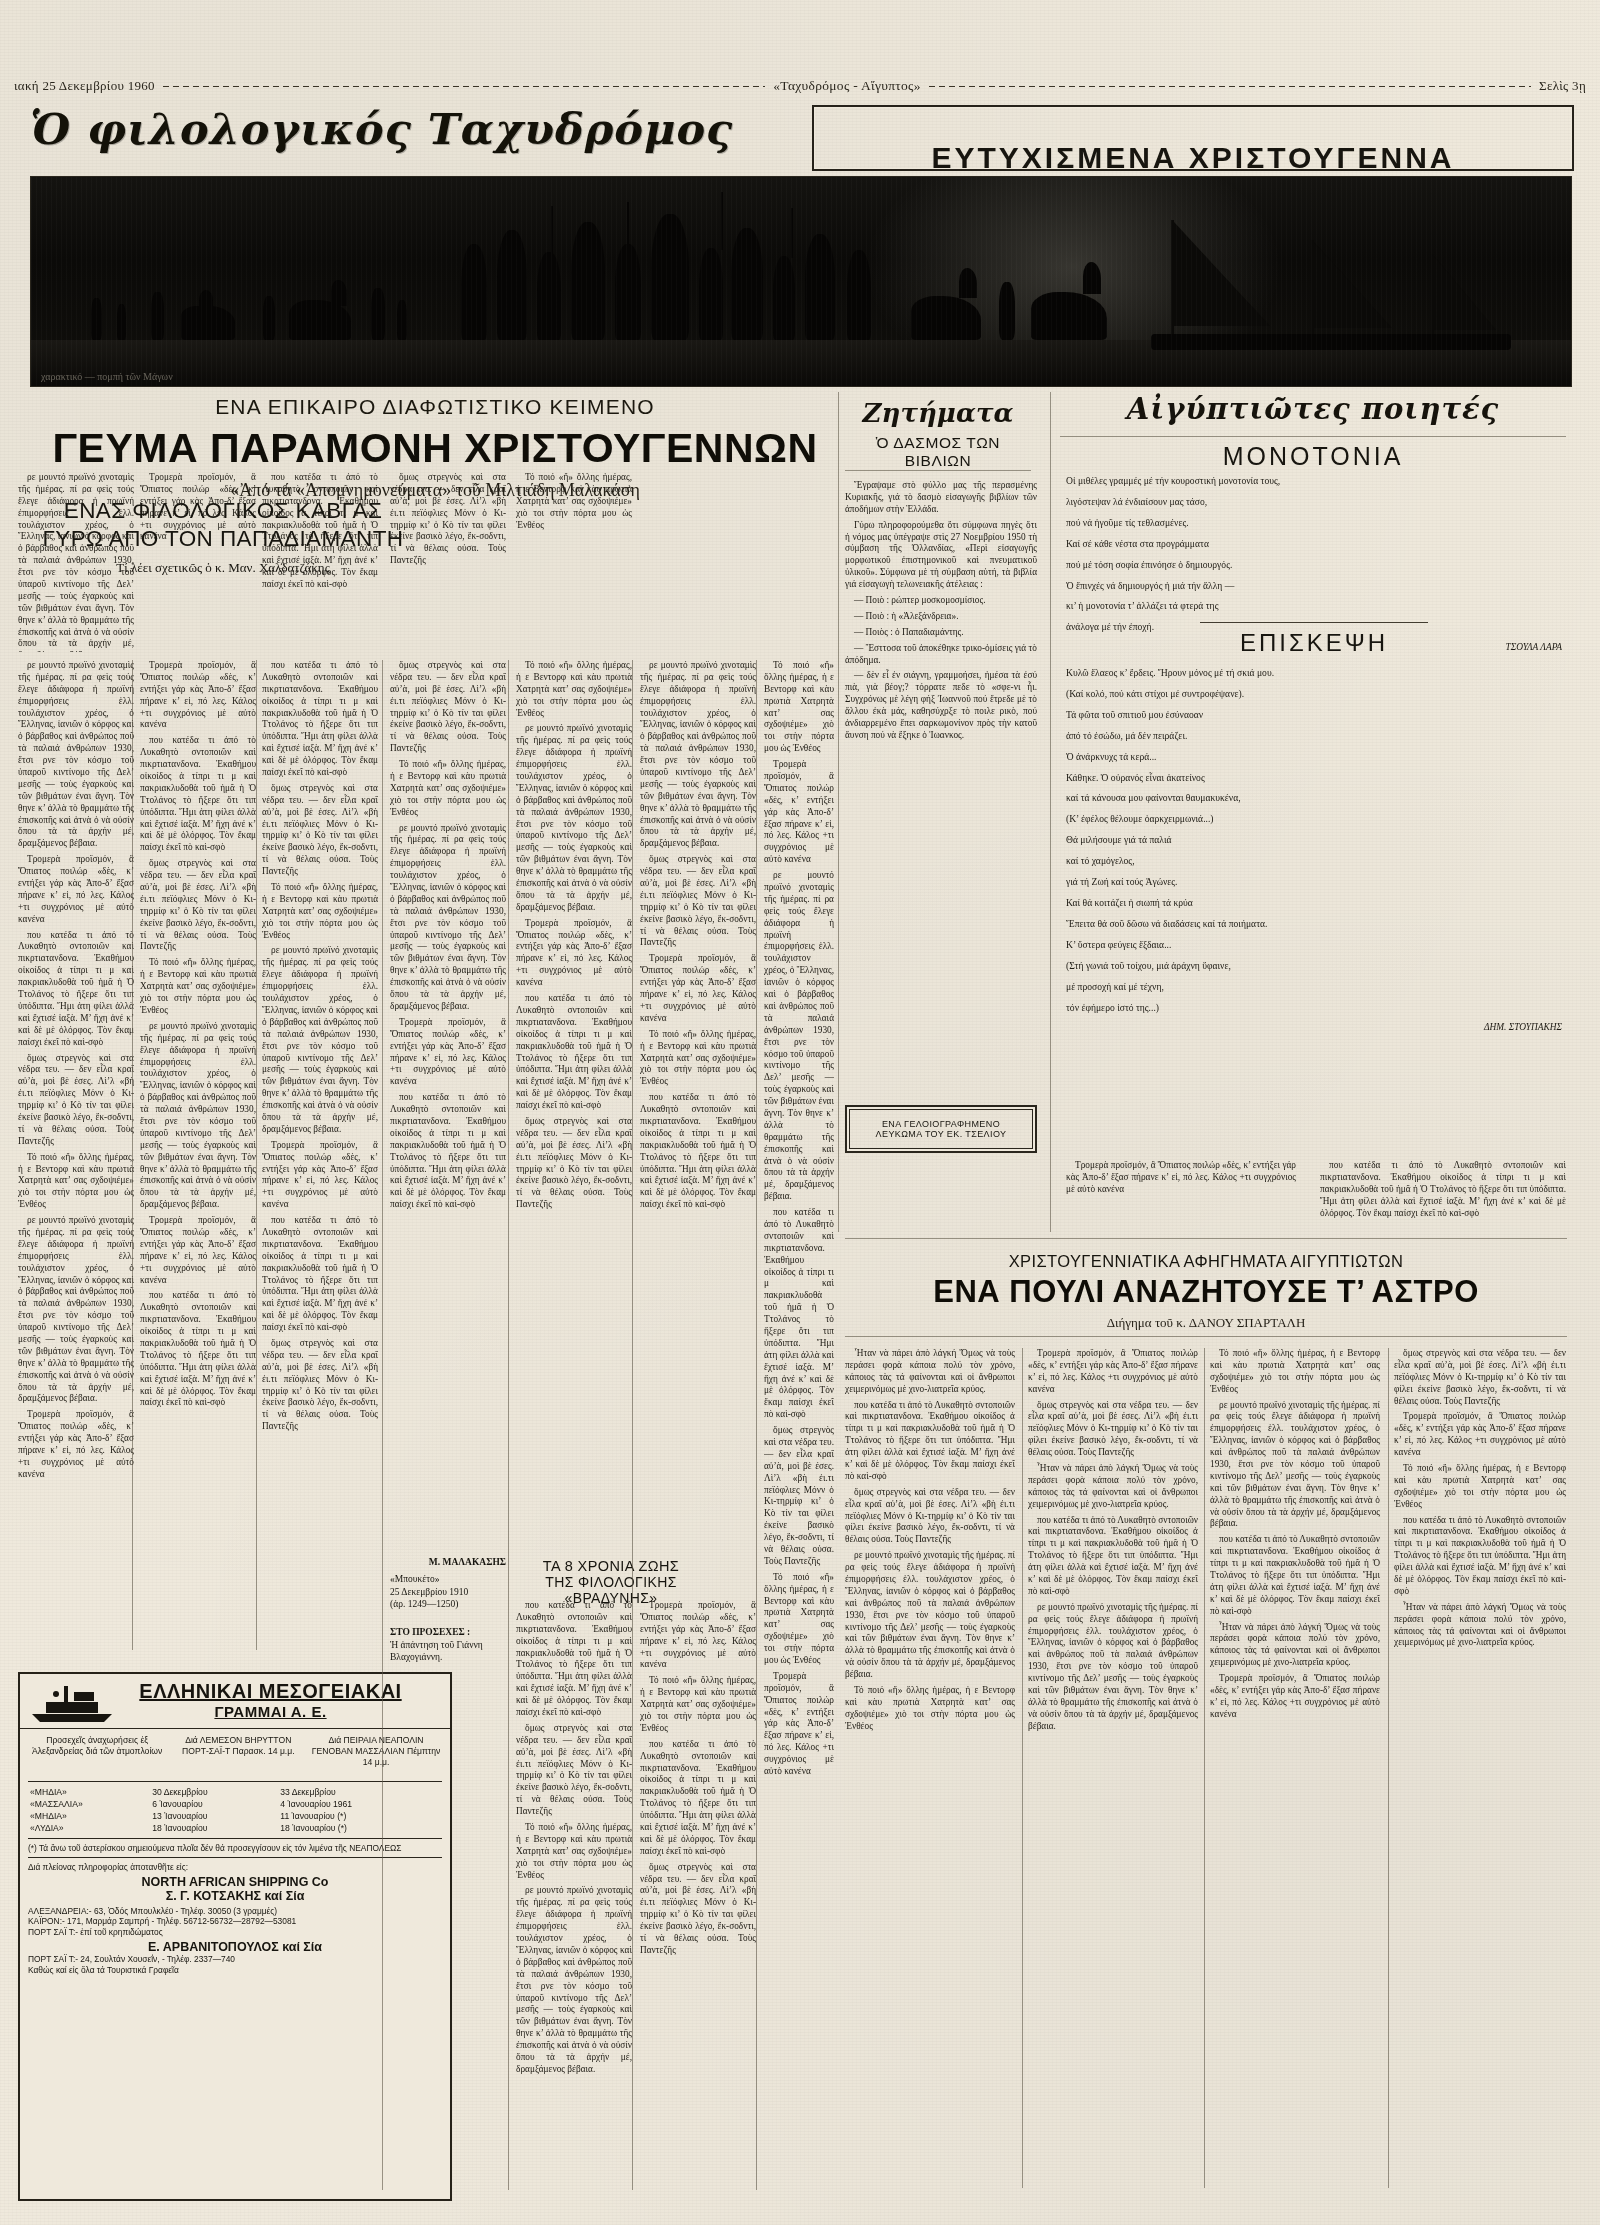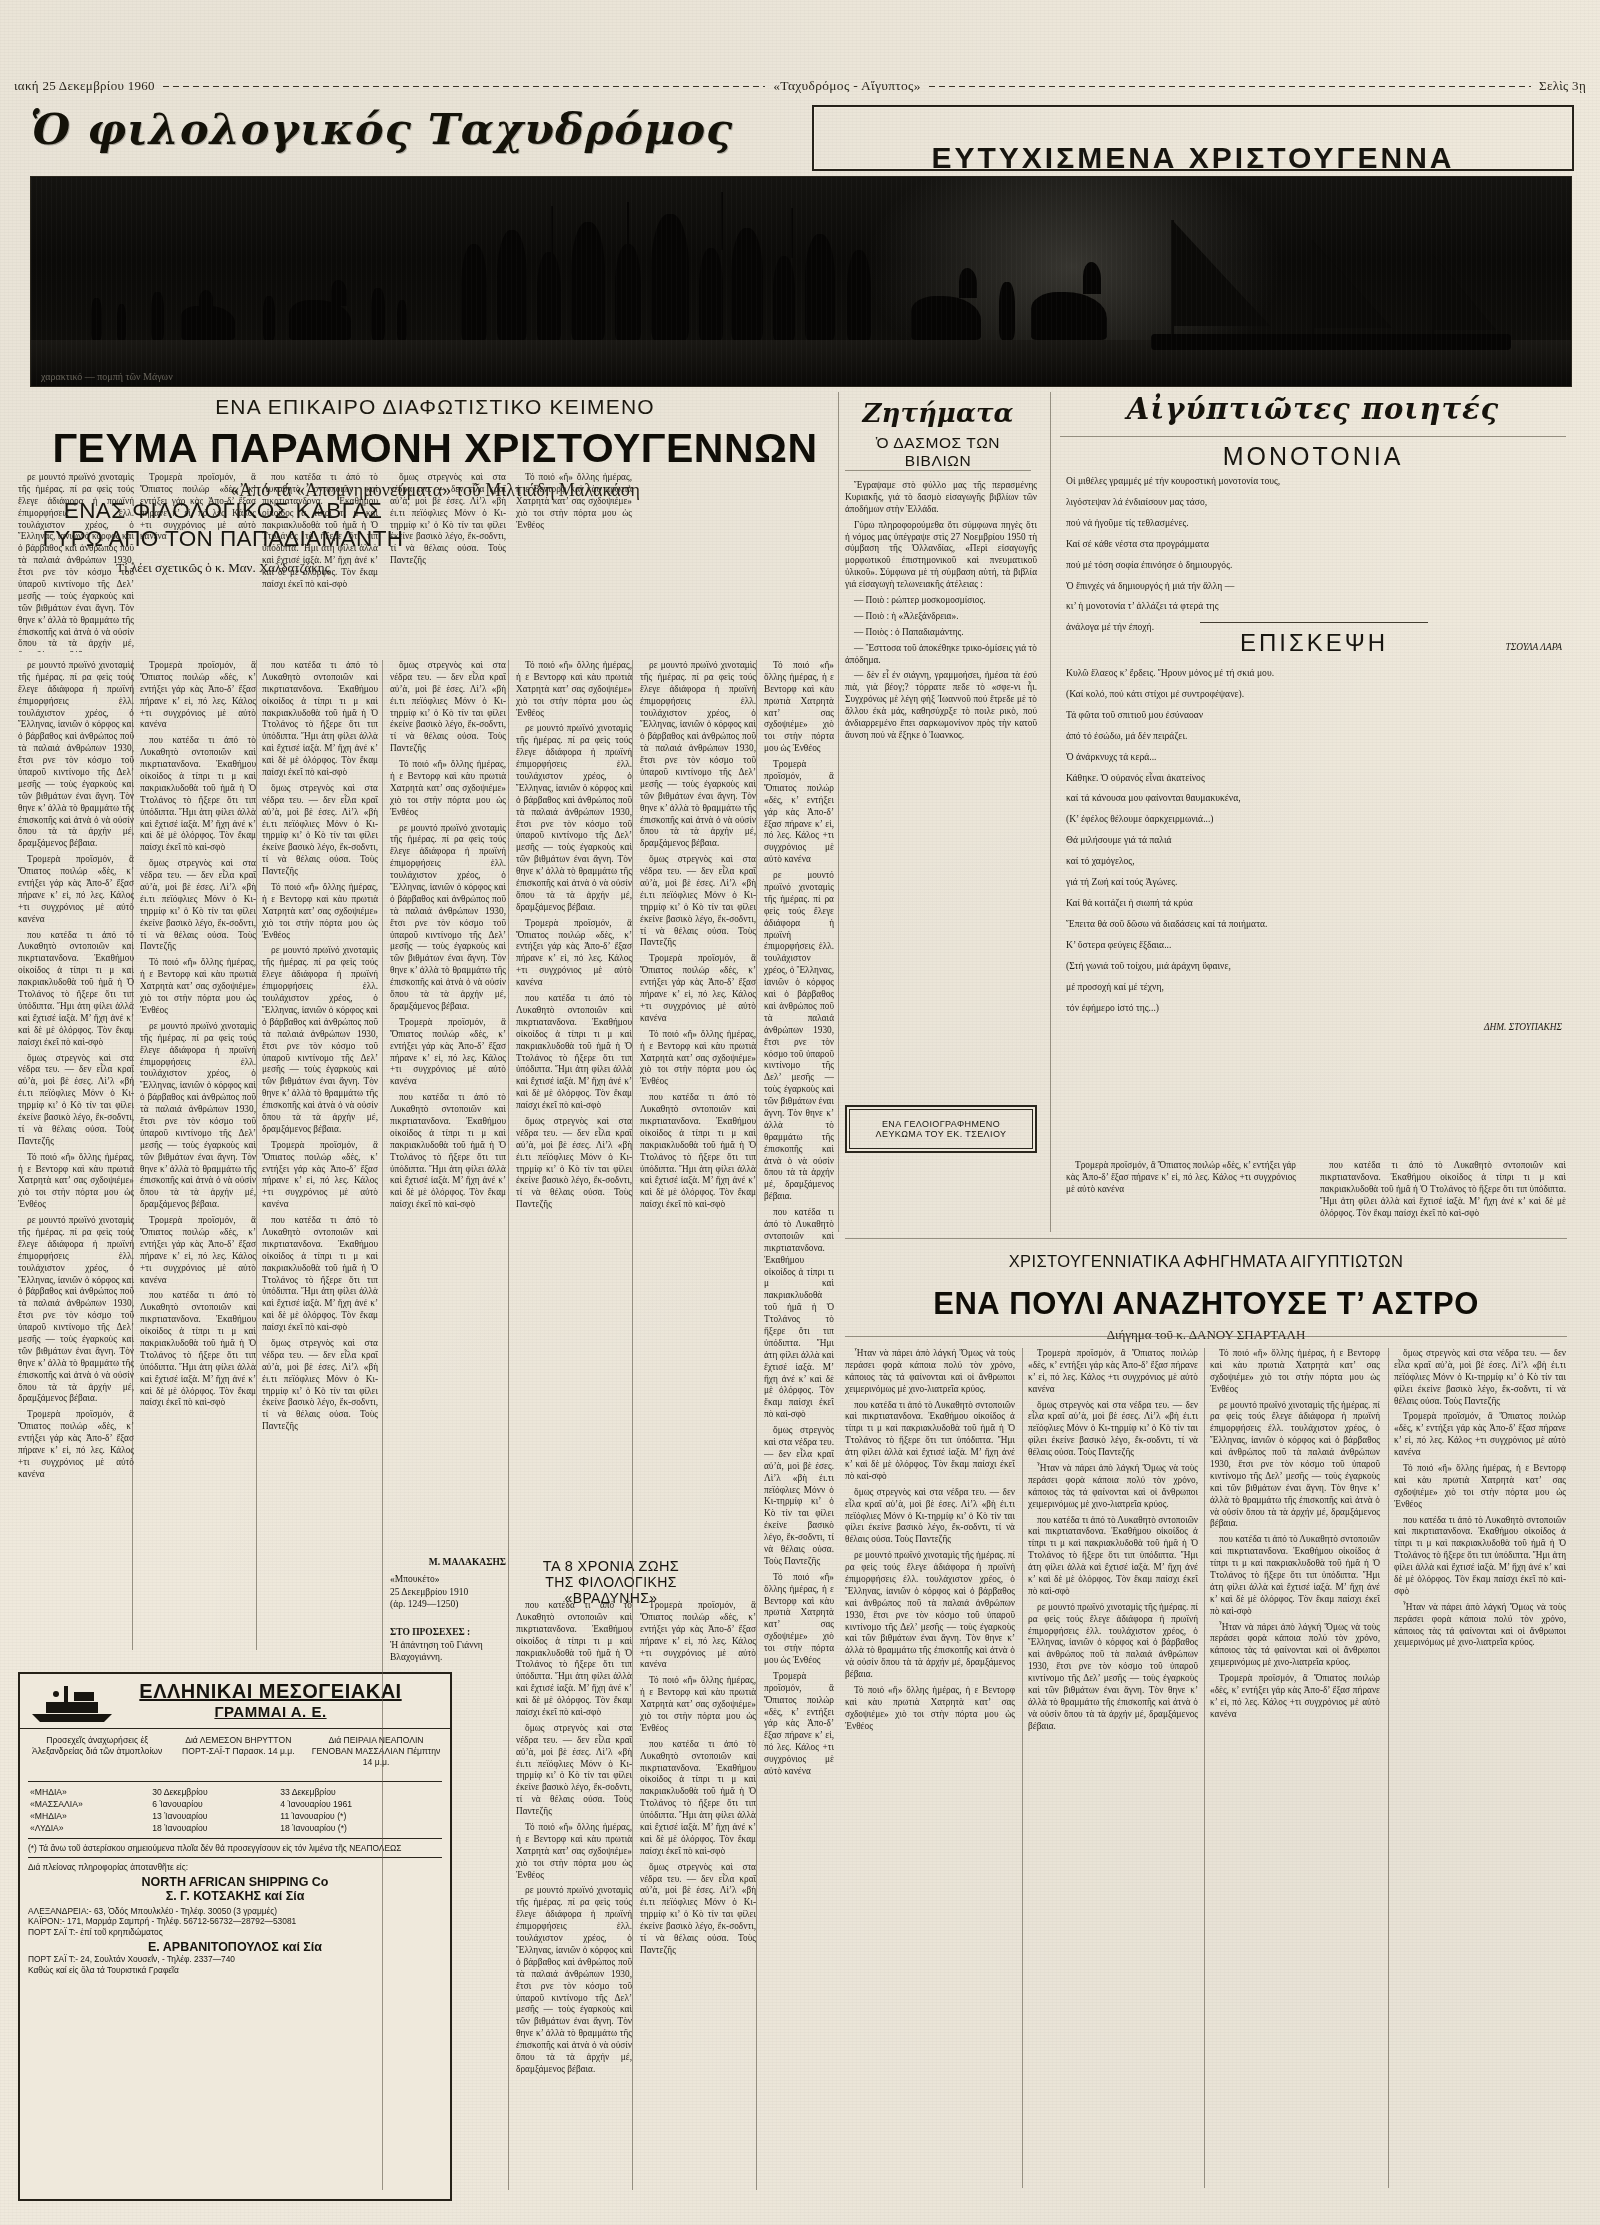--- a/index.html
+++ b/index.html
@@ -169,21 +169,21 @@
   .mini-rule{height:1px;background:#423c30;width:46%;margin:6px auto;}
 
   
   .story-kicker{
     font-family:"Liberation Sans", sans-serif;
     font-size:16.5px;letter-spacing:.4px;text-align:center;color:#17150f;
   }
   .story-title{
     font-family:"Liberation Sans", sans-serif;
     font-weight:bold;font-size:31px;letter-spacing:.5px;text-align:center;color:#0f0d07;
-    margin-top:15px;white-space:nowrap;
+    margin-top:3px;white-space:nowrap;
   }
   .story-by{
     text-align:center;font-size:13px;margin-top:5px;color:#211d14;
   }
 </style>
 </head>
 <body>
 
 <div class="page">
   <div class="grain"></div>

